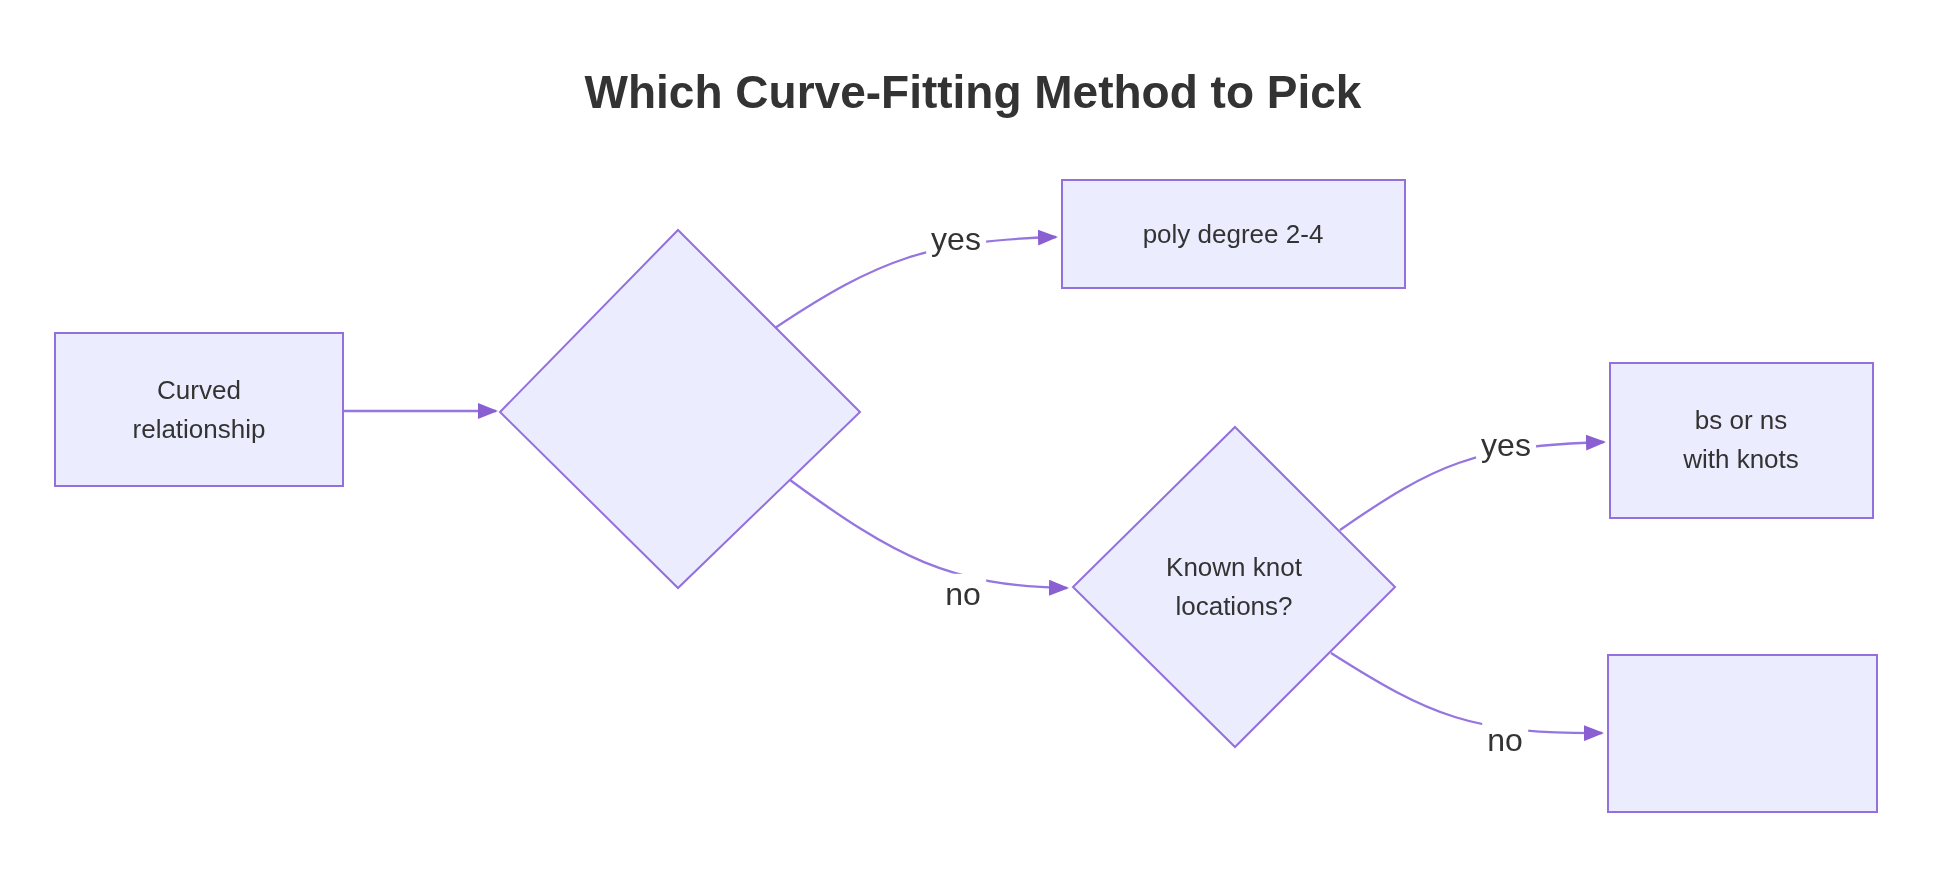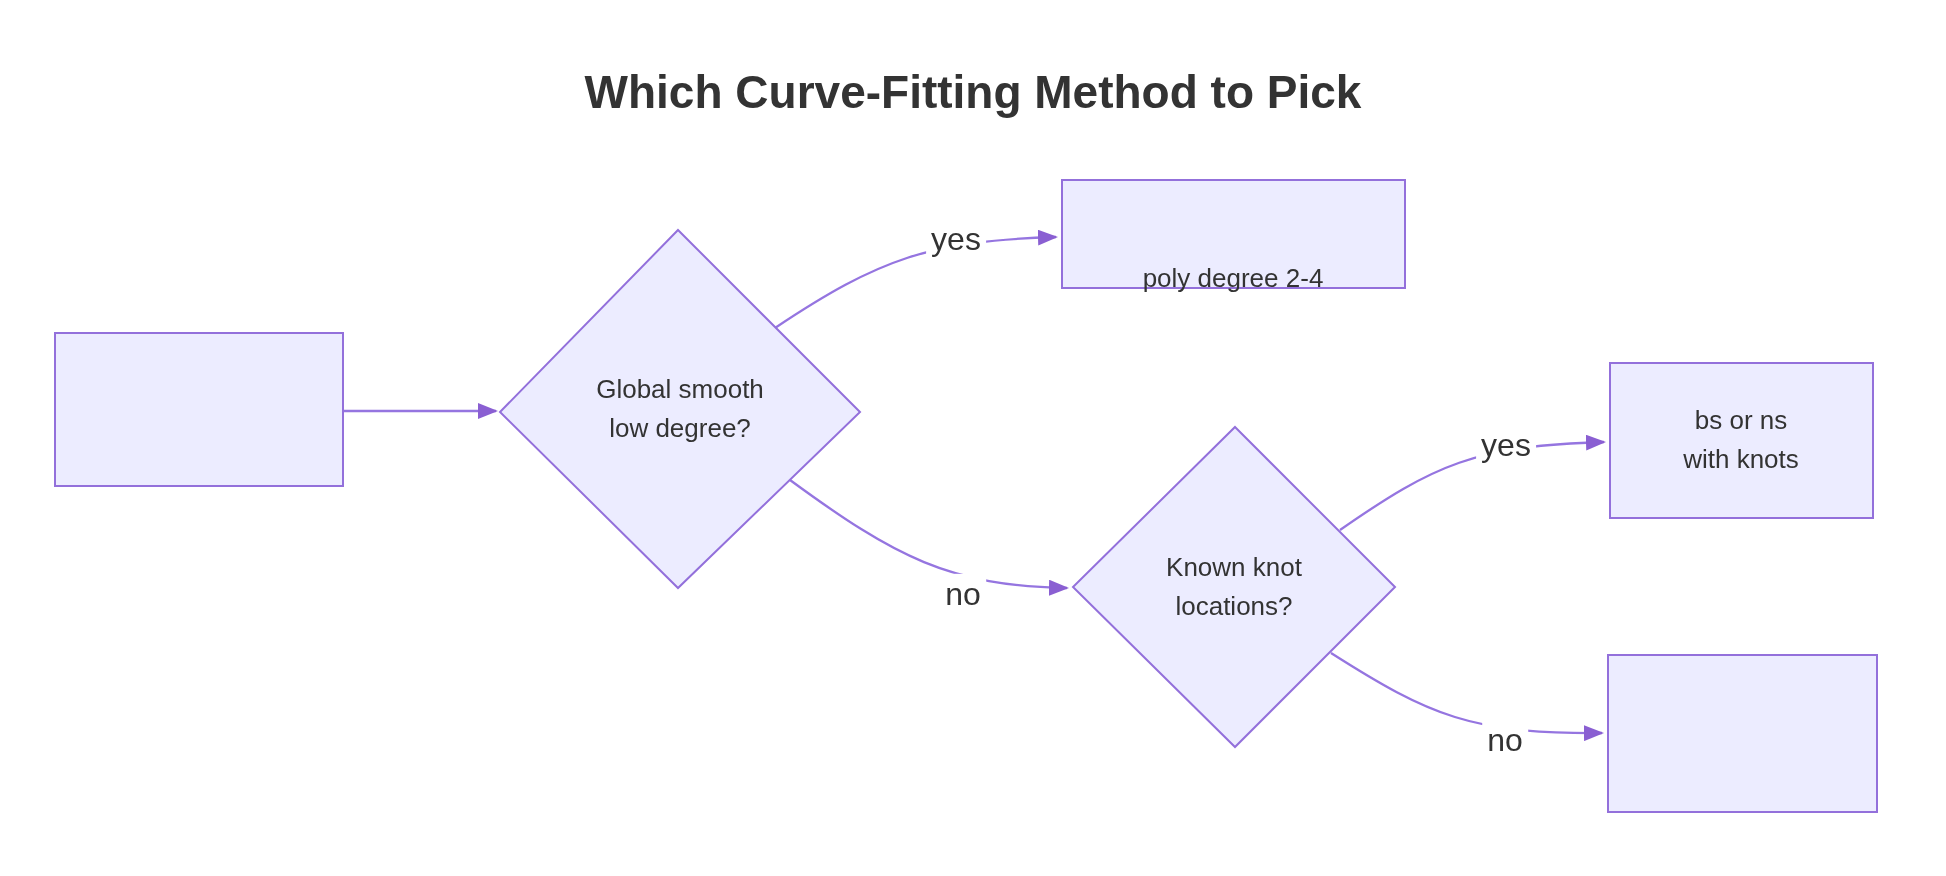--- a/index.html
+++ b/index.html
@@ -90,23 +90,23 @@
       <polygon class="node-shape" points="678,230 860,412 678,588 500,412"></polygon>
       <rect class="node-shape" x="1062" y="180" width="343" height="108"></rect>
       <polygon class="node-shape" points="1235,427 1395,587 1235,747 1073,587"></polygon>
       <rect class="node-shape" x="1610" y="363" width="263" height="155"></rect>
       <rect class="node-shape" x="1608" y="655" width="269" height="157"></rect>
     </g>
   </svg>
 
   <div class="diagram-title" style="left:973px; top:92px;">Which Curve-Fitting Method to Pick</div>
 
-  <div class="node-label" style="left:680px; top:409px;">Global smooth
-low degree?</div>
-  <div class="node-label" style="left:1233px; top:234px;margin-top:44px;">poly degree 2-4</div>
+  <div class="node-label" style="left:199px; top:410px;">Curved
+relationship</div>
+  <div class="node-label" style="left:1233px; top:234px;">poly degree 2-4</div>
   <div class="node-label" style="left:1234px; top:587px;">Known knot
 locations?</div>
   <div class="node-label" style="left:1741px; top:440px;">bs or ns
 with knots</div>
 
   <div class="edge-label" style="left:956px; top:239px;">yes</div>
   <div class="edge-label" style="left:963px; top:594px;">no</div>
   <div class="edge-label" style="left:1506px; top:445px;">yes</div>
   <div class="edge-label" style="left:1505px; top:740px;">no</div>
 

